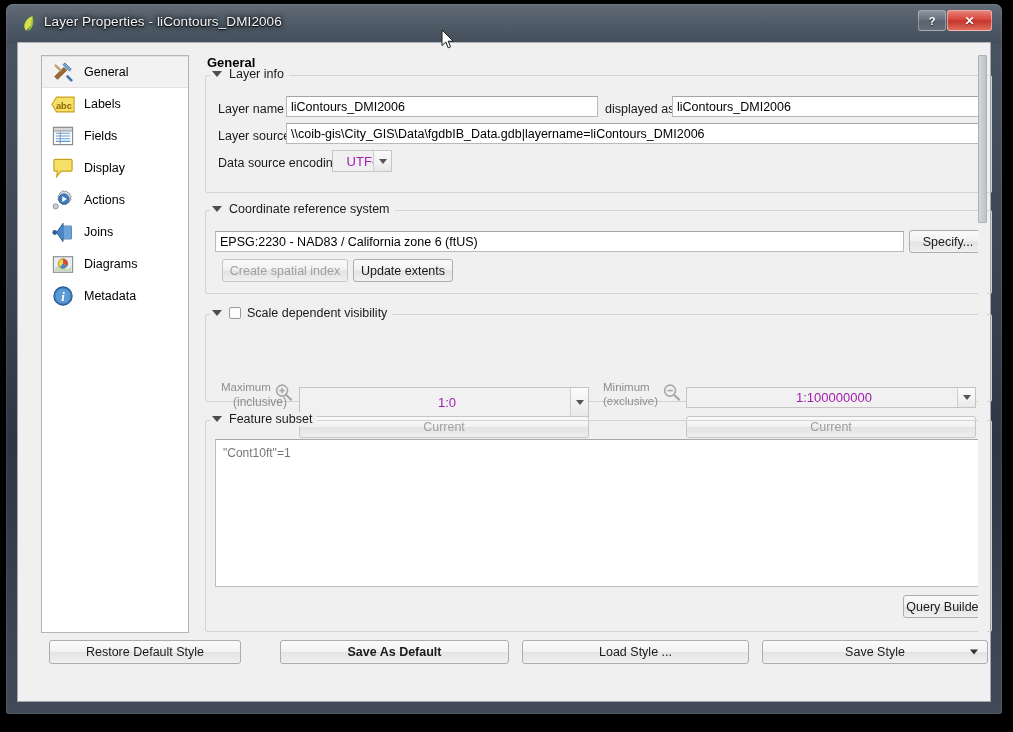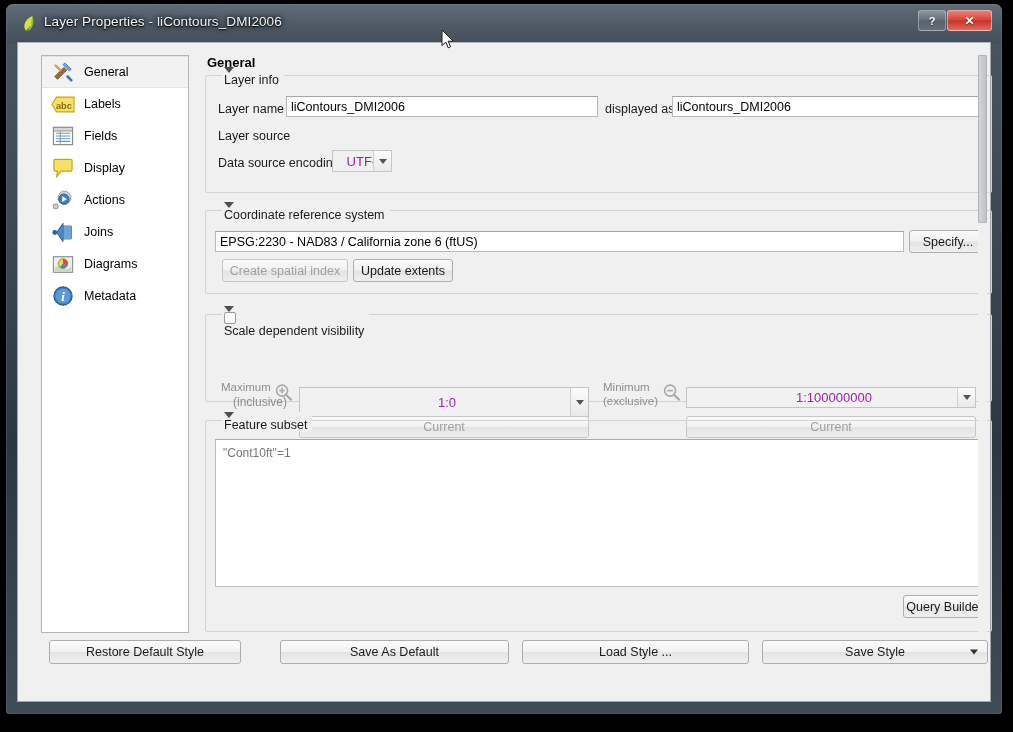--- a/index.html
+++ b/index.html
@@ -119,28 +119,27 @@
 
   
   .group {
     position: absolute;
     border: 1px solid #d3d3d3;
     border-radius: 2px;
     background: transparent;
   }
   .group-title {
     position: absolute;
-    top: -9px; left: 16px;
+    top: -9px; left: 4px;
     background: #f0f0f0;
     padding: 0 5px 0 2px;
     font-size: 12.5px;
     color: #1a1a1a;
-    display: flex; align-items: flex-start;
+    display: flex; align-items: center;
     white-space: nowrap;
-    flex-direction: column;
   }
   .tri {
     width: 0; height: 0;
     border-left: 5px solid transparent;
     border-right: 5px solid transparent;
     border-top: 6px solid #4d4d4d;
     margin-right: 7px;
   }
   .gb-check {
     width: 12px; height: 12px;
@@ -406,20 +405,21 @@
           <span>Layer info</span>
         </div>
 
         <div class="lbl" style="left:12px; top:26px;">Layer name</div>
         <div class="txt" style="left:80px; top:20px; width:312px; height:21px;">liContours_DMI2006</div>
 
         <div class="lbl" style="left:399px; top:26px;">displayed as</div>
         <div class="txt" style="left:466px; top:20px; width:314px; height:21px;">liContours_DMI2006</div>
 
         <div class="lbl" style="left:12px; top:53px;">Layer source</div>
+        <div class="txt" style="left:80px; top:47px; width:700px; height:21px;">\\coib-gis\City_GIS\Data\fgdbIB_Data.gdb|layername=liContours_DMI2006</div>
 
         <div class="lbl" style="left:12px; top:80px;">Data source encoding</div>
         <div class="combo small" style="left:126px; top:74px; width:60px; height:22px;">
           <span>UTF-8</span>
           <span class="combo-arrow">
             <span class="arrow-dn"></span>
           </span>
         </div>
       </div>
 
@@ -491,21 +491,21 @@
       </div>
 
       <div id="vscroll">
         <div id="vscroll-thumb"></div>
       </div>
 
     </div>
 
     <div style="position:absolute; left:23px; top:597px; width:927px; height:24px;">
       <div class="style-btn" style="left:8px; width:192px;">Restore Default Style</div>
-      <div class="style-btn" style="left:239px; width:229px;">Save As Default</div>
+      <div class="style-btn" style="left:239px; width:229px;font-weight:bold;">Save As Default</div>
       <div class="style-btn" style="left:481px; width:227px;">Load Style ...</div>
       <div class="style-btn" style="left:721px; width:226px;">
         <span>Save Style</span>
         <span class="style-arrow"></span>
       </div>
     </div>
 
     <div id="sep"></div>
 
 

